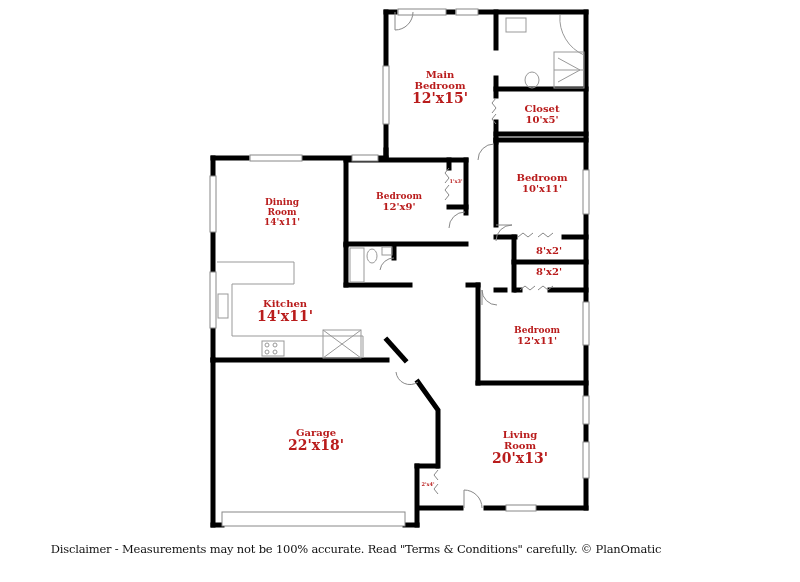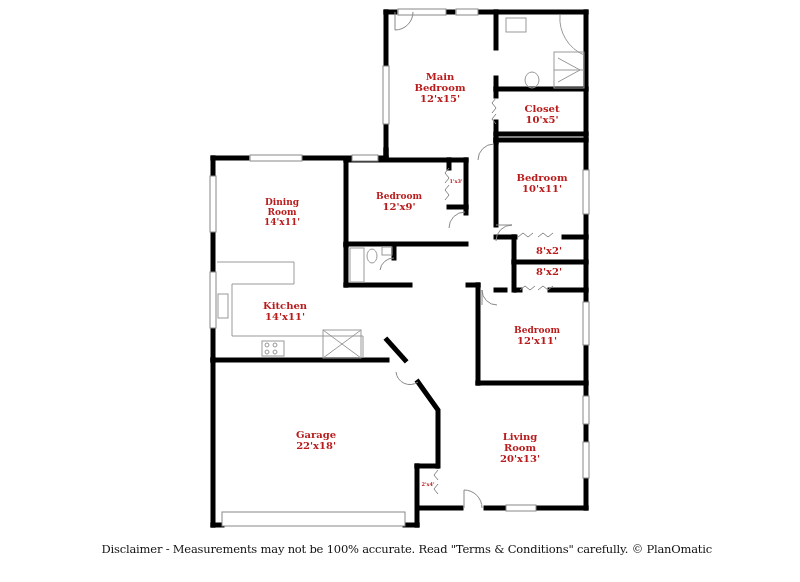--- a/index.html
+++ b/index.html
@@ -1,23 +1,23 @@
 <!DOCTYPE html>
 <html><head>
 <meta charset="utf-8">
 <style>
   html, body { margin: 0; padding: 0; background: #ffffff; }
   body { width: 800px; height: 582px; position: relative; overflow: hidden; font-family: "DejaVu Serif", serif; }
   #plan { position: absolute; left: 0; top: 0; width: 800px; height: 582px; }
   .label { position: absolute; text-align: center; font-family: "DejaVu Serif", serif; font-weight: bold; color: #b91c1c; line-height: 1.12; transform: translate(-50%, -50%); white-space: nowrap; }
   .label .name { display: block; font-size: 10px; }
-  .label .dim { display: block; font-size: 10px; }
+  .label .dim { display: block; font-size: 14px; }
   .label.small .name, .label.small .dim { font-size: 10px; }
   .label.tiny .dim { font-size: 5px; }
-  #disclaimer { position: absolute; left: 0; width: 712px; top: 542px; text-align: right; font-family: "DejaVu Serif", serif; font-size: 11.5px; color: #111; letter-spacing: -0.2px; }
+  #disclaimer { position: absolute; left: 0; width: 712px; top: 542px; text-align: center; font-family: "DejaVu Serif", serif; font-size: 11.5px; color: #111; letter-spacing: -0.2px; }
 </style>
 </head>
 <body>
 
 <svg id="plan" viewBox="0 0 800 582" xmlns="http://www.w3.org/2000/svg">
   <g stroke="#000" stroke-width="5" fill="none" stroke-linecap="square">
 
     <path d="M386 12 L386 65"></path>
     <path d="M386 126 L386 158"></path>
     <path d="M386 12 L395 12"></path>
@@ -166,21 +166,21 @@
   <span class="dim" style="font-size:10px">12'x9'</span>
 </div>
 <div class="label" style="left:285px;top:311px;">
   <span class="name">Kitchen</span>
   <span class="dim">14'x11'</span>
 </div>
 <div class="label" style="left:537px;top:336px;">
   <span class="name" style="font-size:9px">Bedroom</span>
   <span class="dim" style="font-size:10px">12'x11'</span>
 </div>
-<div class="label" style="left:316px;top:440px;text-align:right;">
+<div class="label" style="left:316px;top:440px;">
   <span class="name">Garage</span>
   <span class="dim">22'x18'</span>
 </div>
 <div class="label" style="left:520px;top:448px;">
   <span class="name">Living</span>
   <span class="name">Room</span>
   <span class="dim">20'x13'</span>
 </div>
 
 <div class="label small" style="left:549px;top:251px;">

